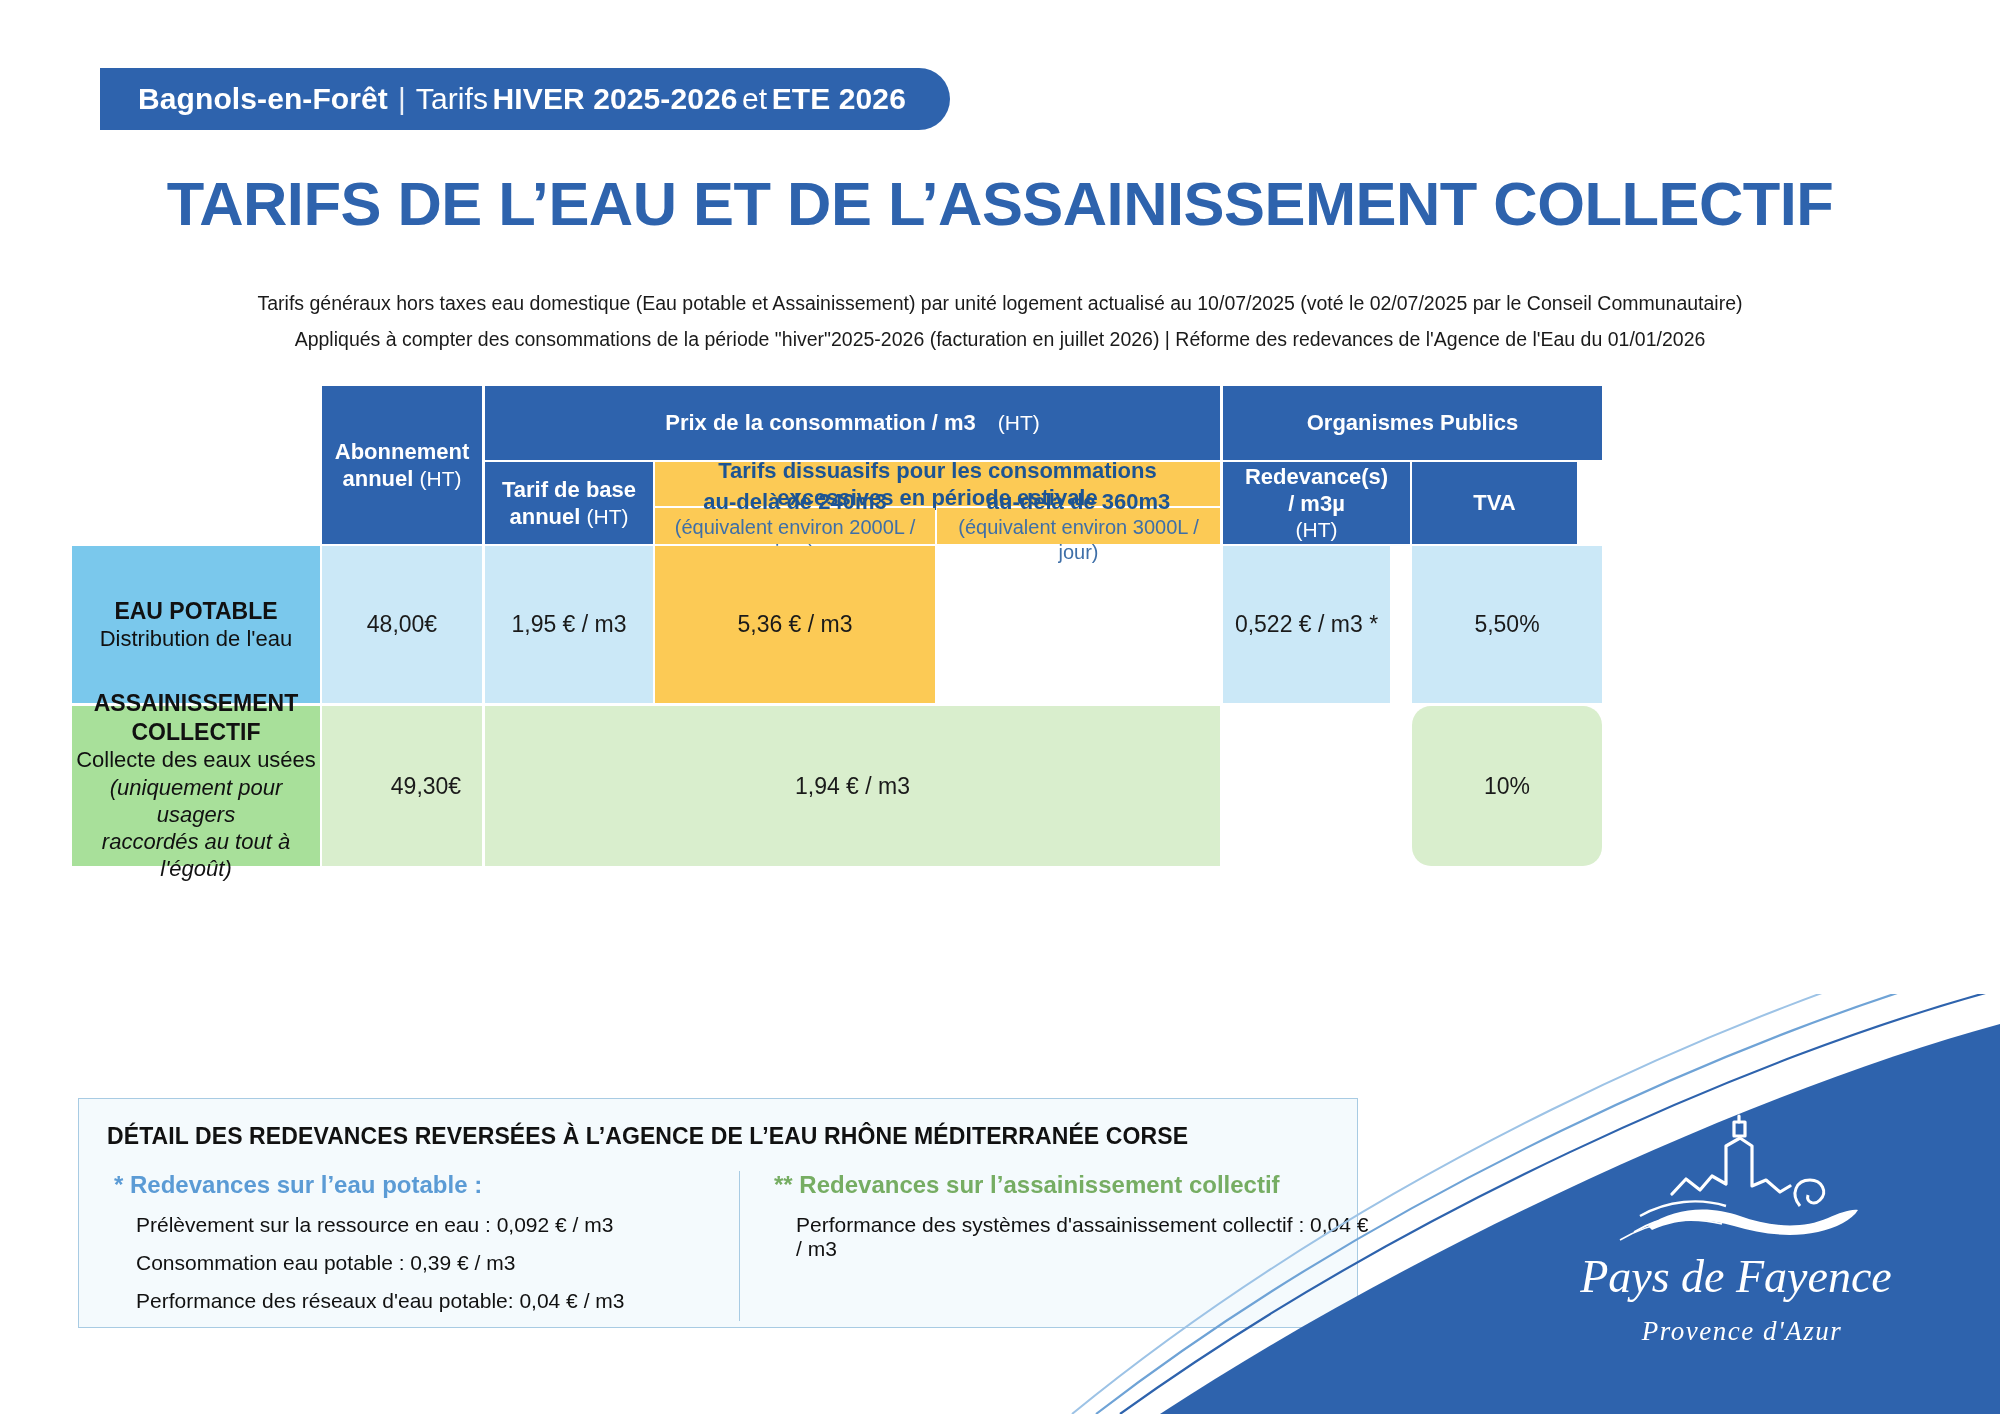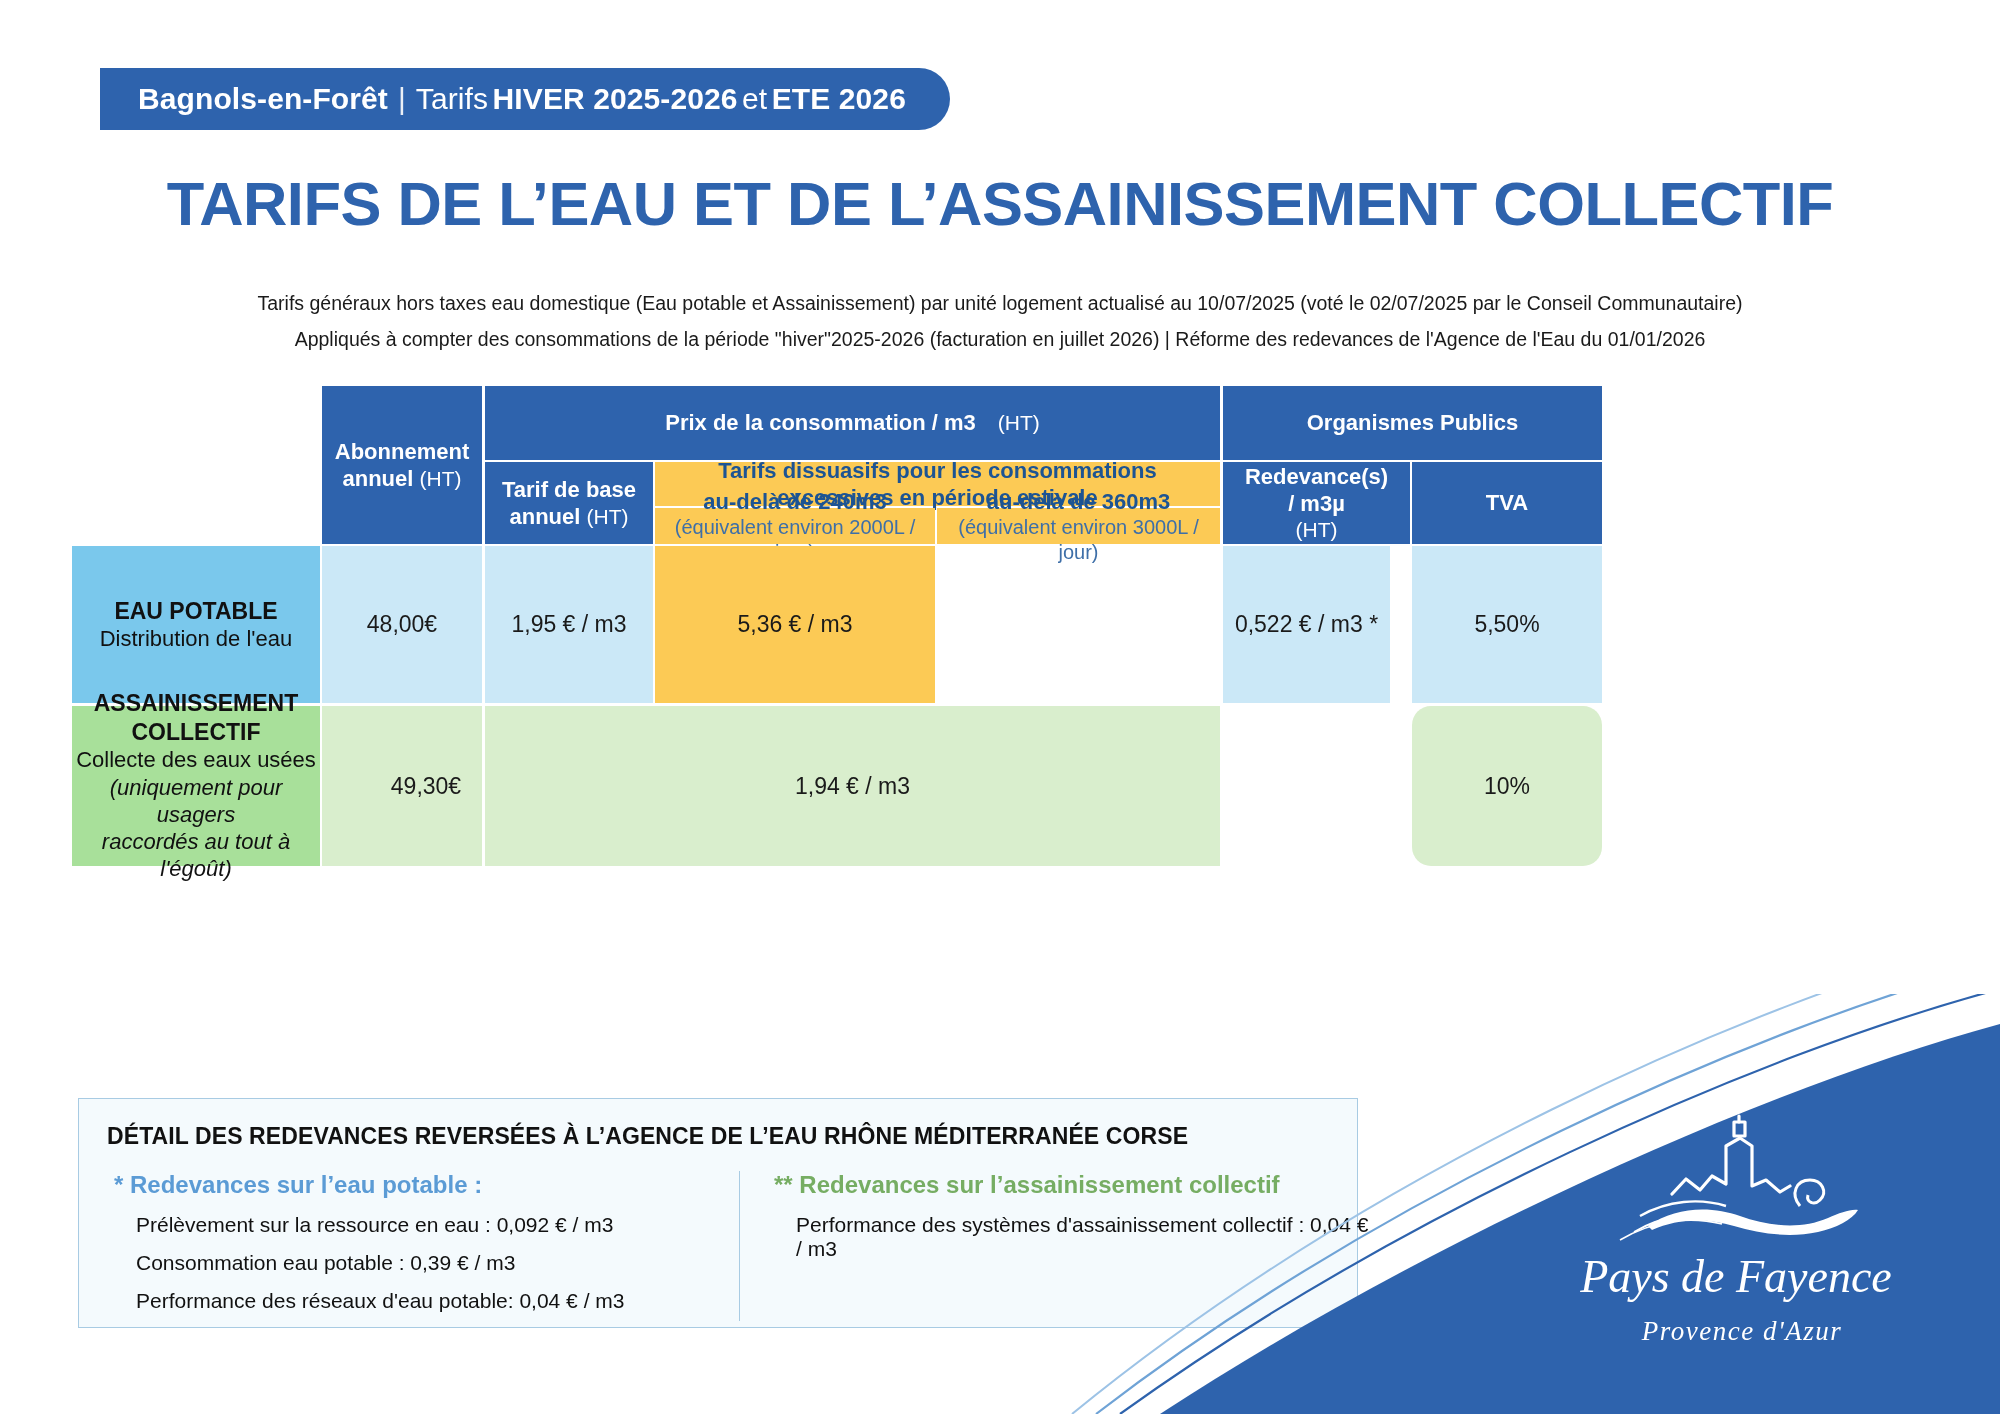--- a/index.html
+++ b/index.html
@@ -127,21 +127,21 @@
       <div>au-delà de 360m3</div>
       <div class="small">(équivalent environ 3000L / jour)</div>
     </div>
 
     <div class="cell hdr" style="left:1151px;top:76px;width:187px;height:82px;">
       <div>Redevance(s)</div>
       <div>/ m3µ</div>
       <div class="ht">(HT)</div>
     </div>
 
-    <div class="cell hdr" style="left:1340px;top:76px;width:190px;height:82px;">
+    <div class="cell hdr" style="left:1340px;top:76px;width:165px;height:82px;">
       <span>TVA</span>
     </div>
 
     <div class="cell lbl-blue" style="left:0;top:160px;width:248px;height:157px;">
       <div class="t1">EAU POTABLE</div>
       <div class="t2">Distribution de l'eau</div>
     </div>
     <div class="cell v-blue" style="left:250px;top:160px;width:160px;height:157px;">
       <span>48,00€</span>
     </div>

